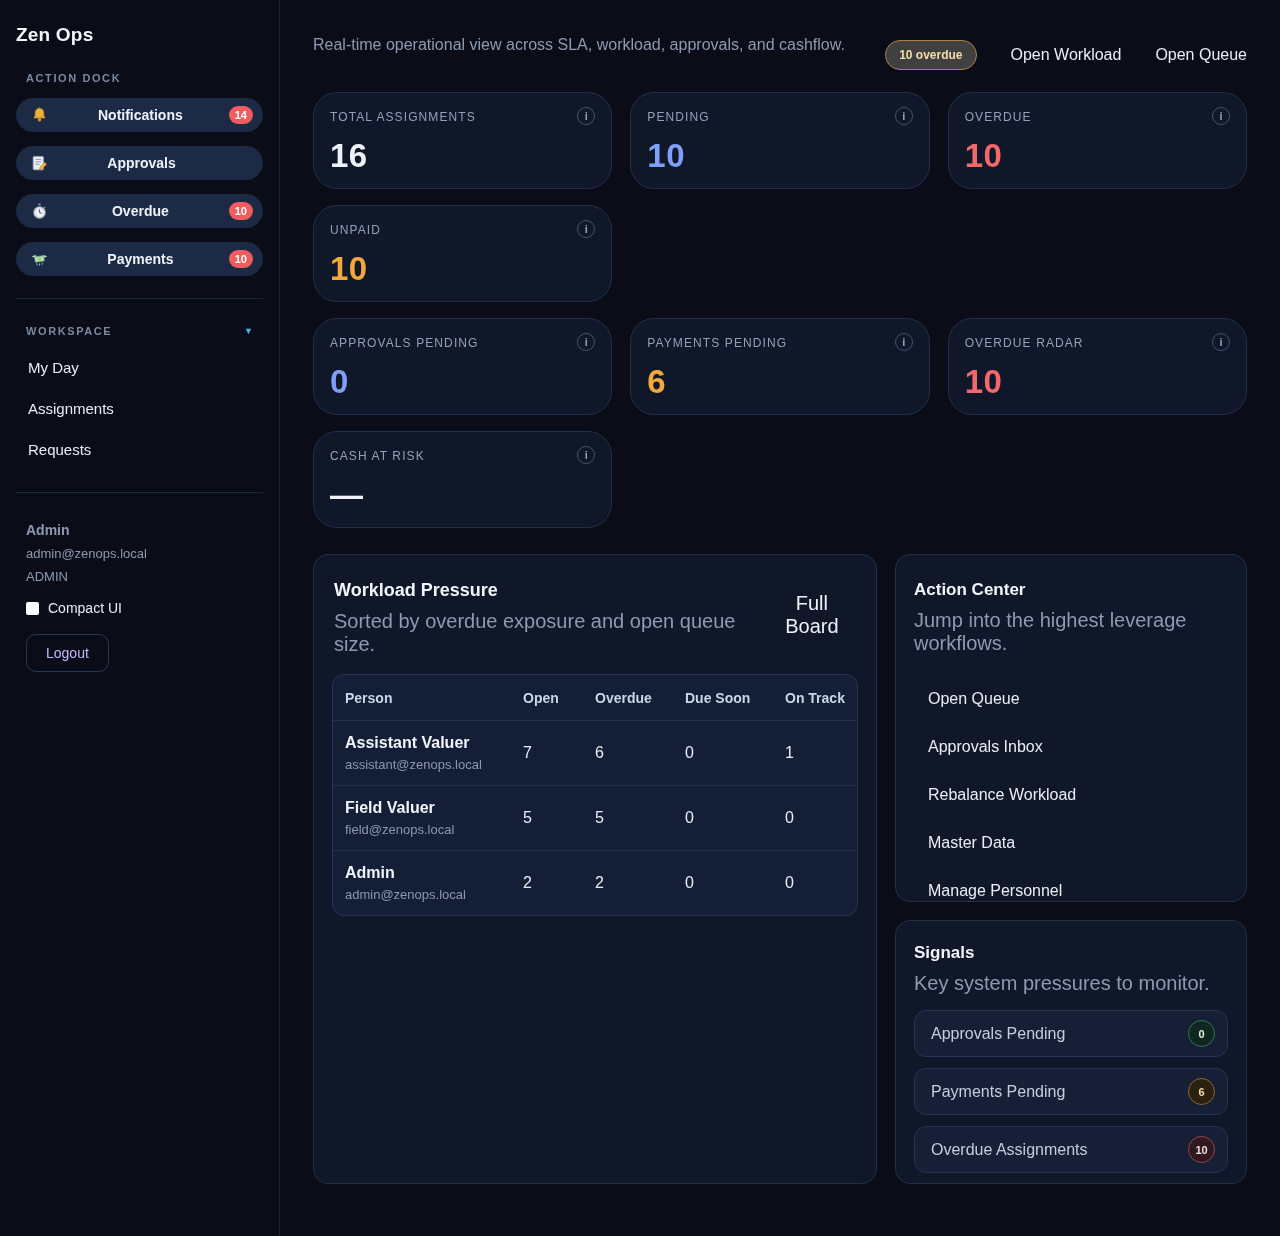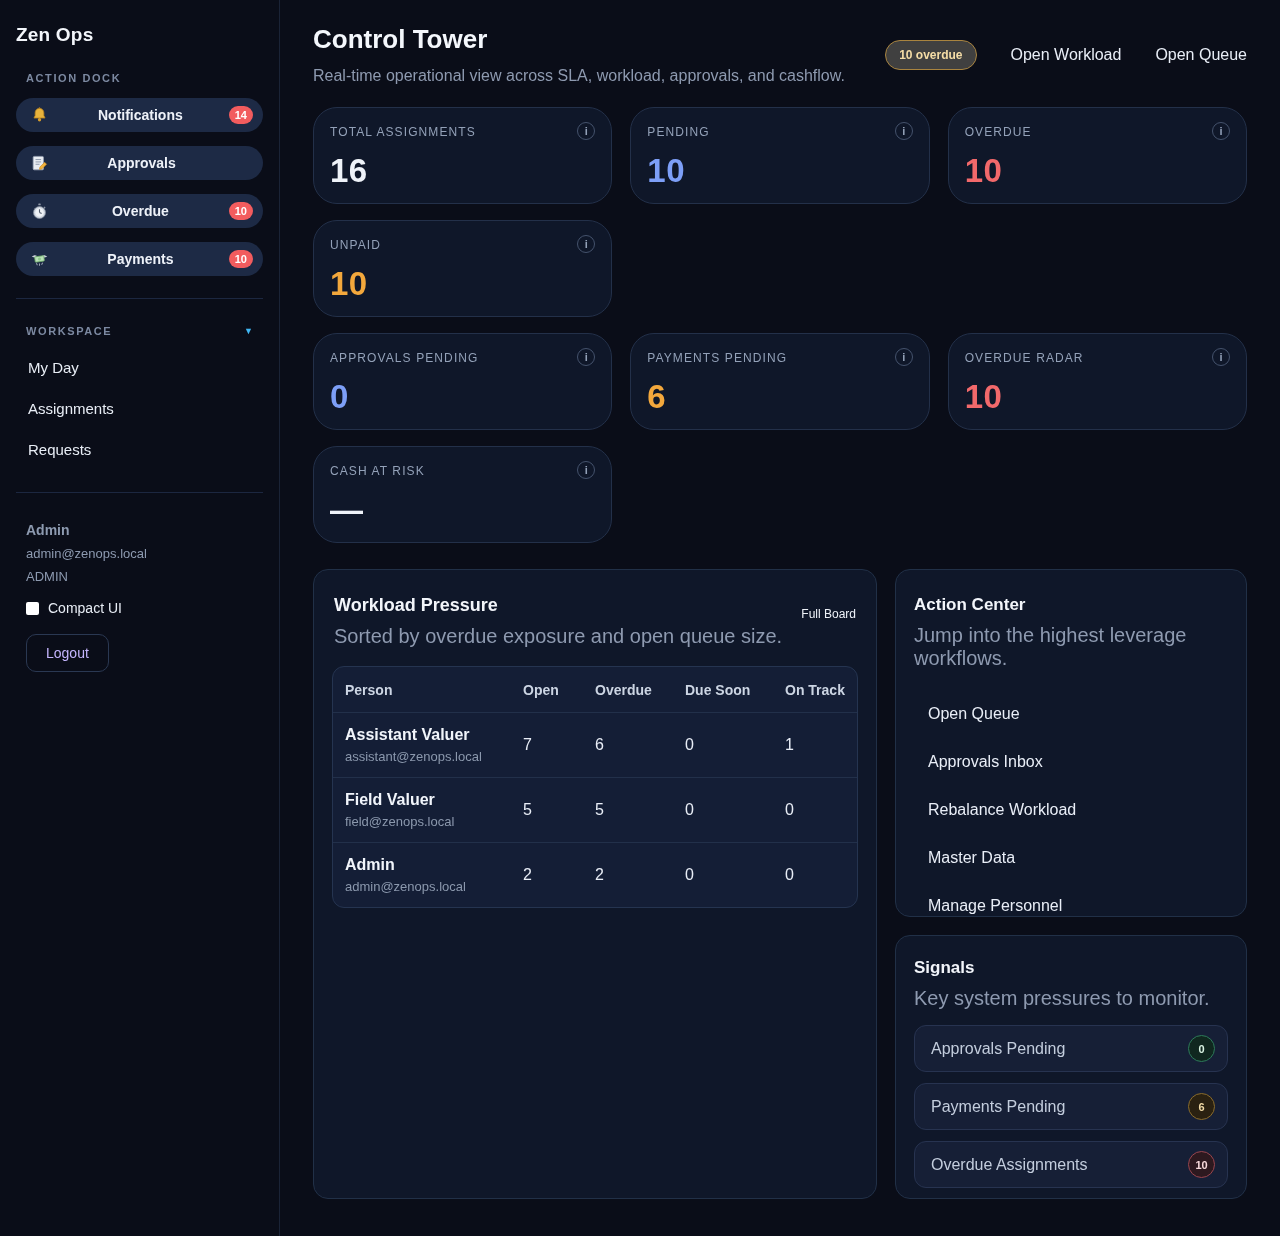--- a/index.html
+++ b/index.html
@@ -84,21 +84,21 @@
   
   .bottom { display:grid; grid-template-columns:1fr 352px; gap:18px; margin-top:26px; align-items:start; }
   .panel {
     background:#0f1729; border:1px solid #213047; border-radius:15px;
     padding:25px 18px 18px;
   }
   .workload-panel { height:630px; }
   .panel-head { display:flex; justify-content:space-between; align-items:flex-start; padding:0 2px; }
   .panel-title { font-size:18px; font-weight:700; color:#f2f5fa; }
   .panel-subtitle { font-size:20px; color:#8e9ab0; margin-top:9px; }
-  .full-board { background:none; border:none; color:#eef2f8; font-size:12px; font-family:inherit; cursor:pointer; margin-top:12px; }
+  .full-board { background:none; border:none; color:#eef2f8; font-size:20px; font-family:inherit; cursor:pointer; margin-top:12px; }
   .table-wrap {
     margin-top:18px; background:#141e36; border:1px solid #253450;
     border-radius:12px; overflow:hidden;
   }
   table { width:100%; border-collapse:collapse; }
   thead th {
     text-align:left; font-size:14px; font-weight:700; color:#ccd5e3;
     padding:15px 12px 14px;
   }
   tbody tr { border-top:1px solid #22304a; cursor:pointer; }
@@ -217,21 +217,20 @@
     <span class="compact-label">Compact UI</span>
   </div>
 
   <button class="logout-btn">Logout</button>
 </aside>
 
 <main class="main">
 
   <div class="page-head">
     <div>
-      <div class="page-title">Control Tower</div>
       <div class="page-subtitle">Real-time operational view across SLA, workload, approvals, and cashflow.</div>
     </div>
     <div class="head-actions">
       <span class="overdue-chip">10 overdue</span>
       <button class="head-btn">Open Workload</button>
       <button class="head-btn">Open Queue</button>
     </div>
   </div>
 
   <section class="kpi-grid">

